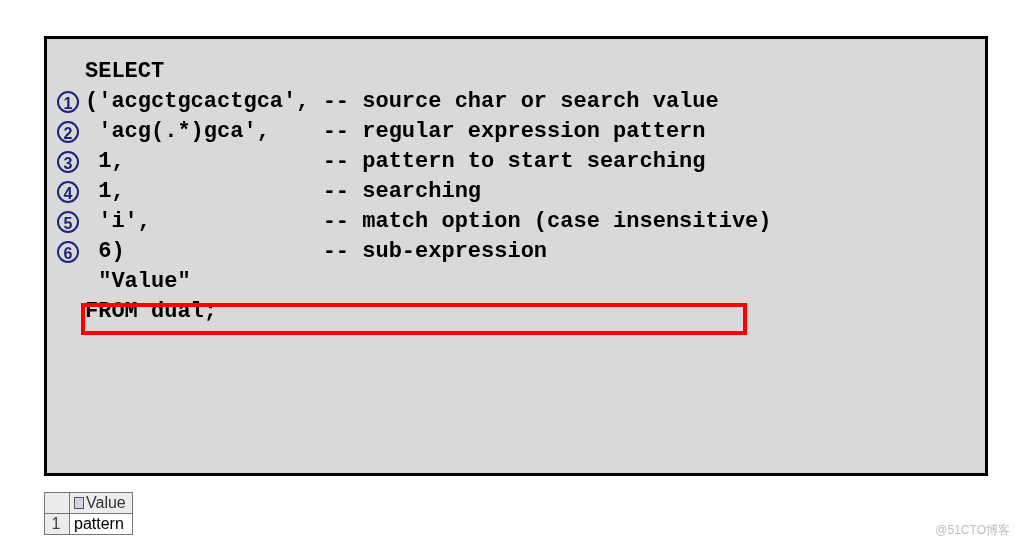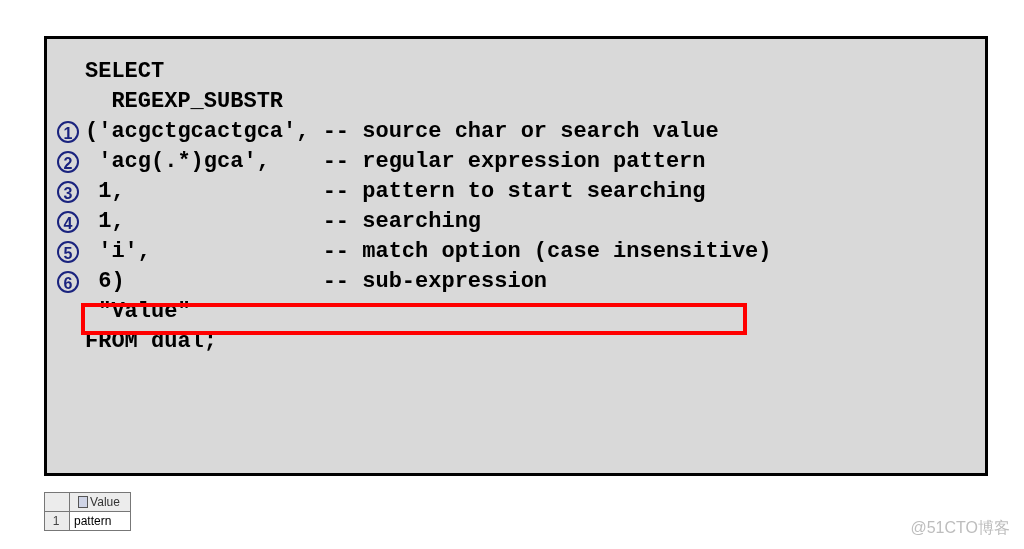--- a/index.html
+++ b/index.html
@@ -64,21 +64,21 @@
     height: 32px;
     box-sizing: border-box;
     pointer-events: none;
   }
   .result-table {
     position: absolute;
     left: 44px;
     top: 492px;
     border-collapse: collapse;
     font-family: Arial, sans-serif;
-    font-size: 12px;
+    font-size: 16px;
     color: #000000;
   }
   .result-table th, .result-table td {
     border: 1px solid #777777;
     padding: 1px 6px 1px 4px;
     background: #ffffff;
     font-weight: normal;
     height: 16px;
   }
   .result-table th.rownum {
@@ -104,31 +104,30 @@
     margin-right: 2px;
     position: relative;
     top: -1px;
   }
   .watermark {
     position: absolute;
     right: 14px;
     bottom: 10px;
     color: #bdbdbd;
     font-family: Arial, sans-serif;
-    font-size: 16px;
+    font-size: 12px;
   }
 </style>
 </head>
 <body>
 
 <div class="code-box">
 
   <div class="line"><span class="marker-col"></span><span>SELECT</span></div>
 
-  <div class="line"><span class="marker-col"></span><span>  REGEXP_SUBSTR</span></div>
 
   <div class="line"><span class="marker-col"><span class="circ">1</span></span><span>('acgctgcactgca', -- source char or search value</span></div>
 
   <div class="line"><span class="marker-col"><span class="circ">2</span></span><span> 'acg(.*)gca',    -- regular expression pattern</span></div>
 
   <div class="line"><span class="marker-col"><span class="circ">3</span></span><span> 1,               -- pattern to start searching</span></div>
 
   <div class="line"><span class="marker-col"><span class="circ">4</span></span><span> 1,               -- searching</span></div>
 
   <div class="line"><span class="marker-col"><span class="circ">5</span></span><span> 'i',             -- match option (case insensitive)</span></div>

